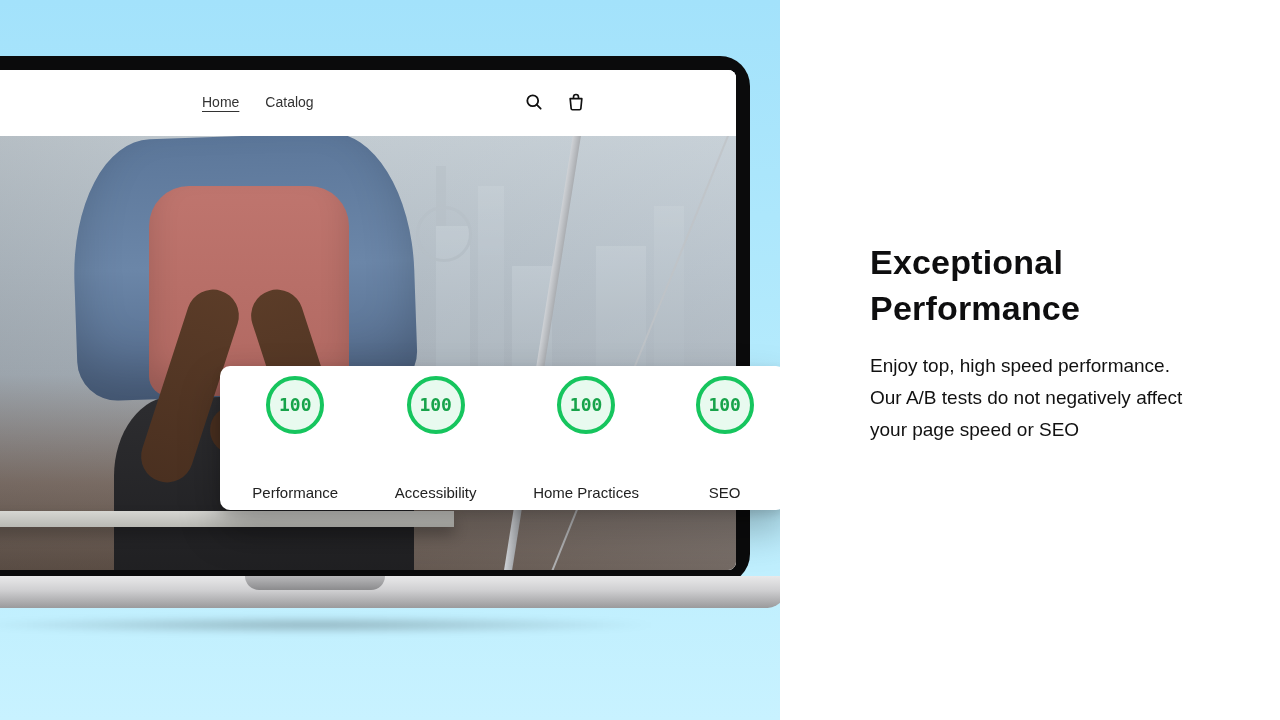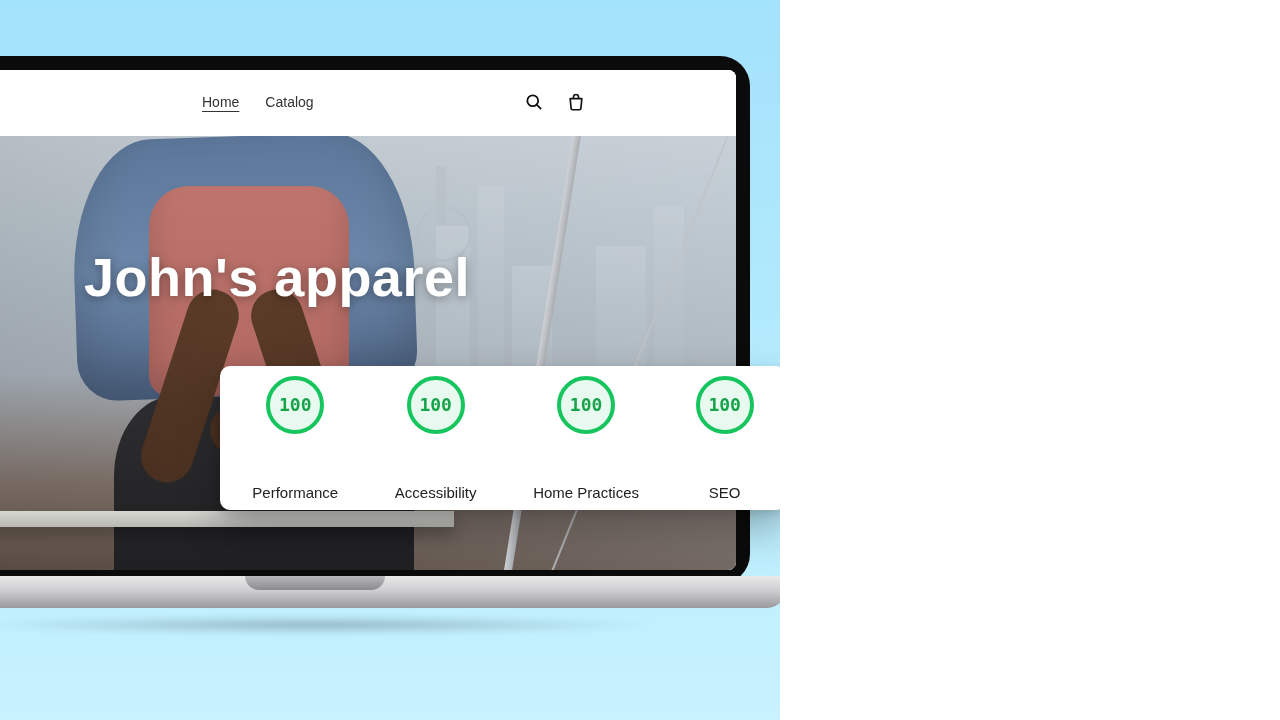--- a/index.html
+++ b/index.html
@@ -210,21 +210,20 @@
               <div class="figure">
                 <div class="legs"></div>
                 <div class="vest"></div>
                 <div class="tee"></div>
                 <div class="arm-l"></div>
                   <div class="arm-r"></div>
                 <div class="hands"></div>
 
               </div>
               <div class="bench"></div>
-              <div class="hero-title">John's apparel</div>
             </div>
           </div>
 
         </div>
       </div>
       <div class="laptop-base"></div>
       <div class="laptop-notch"></div>
       <div class="laptop-shadow"></div>
     </div>
 
@@ -243,15 +242,17 @@
       </div>
       <div class="score">
         <div class="gauge">100</div>
         <div class="label">SEO</div>
       </div>
     </div>
 
   </div>
 
   <div class="right-panel">
+    <h1>Exceptional Performance</h1>
+    <p>Enjoy top, high speed performance.  Our A/B tests do not negatively affect your page speed or SEO</p>
   </div>
 
 </div>
 
 </body></html>

